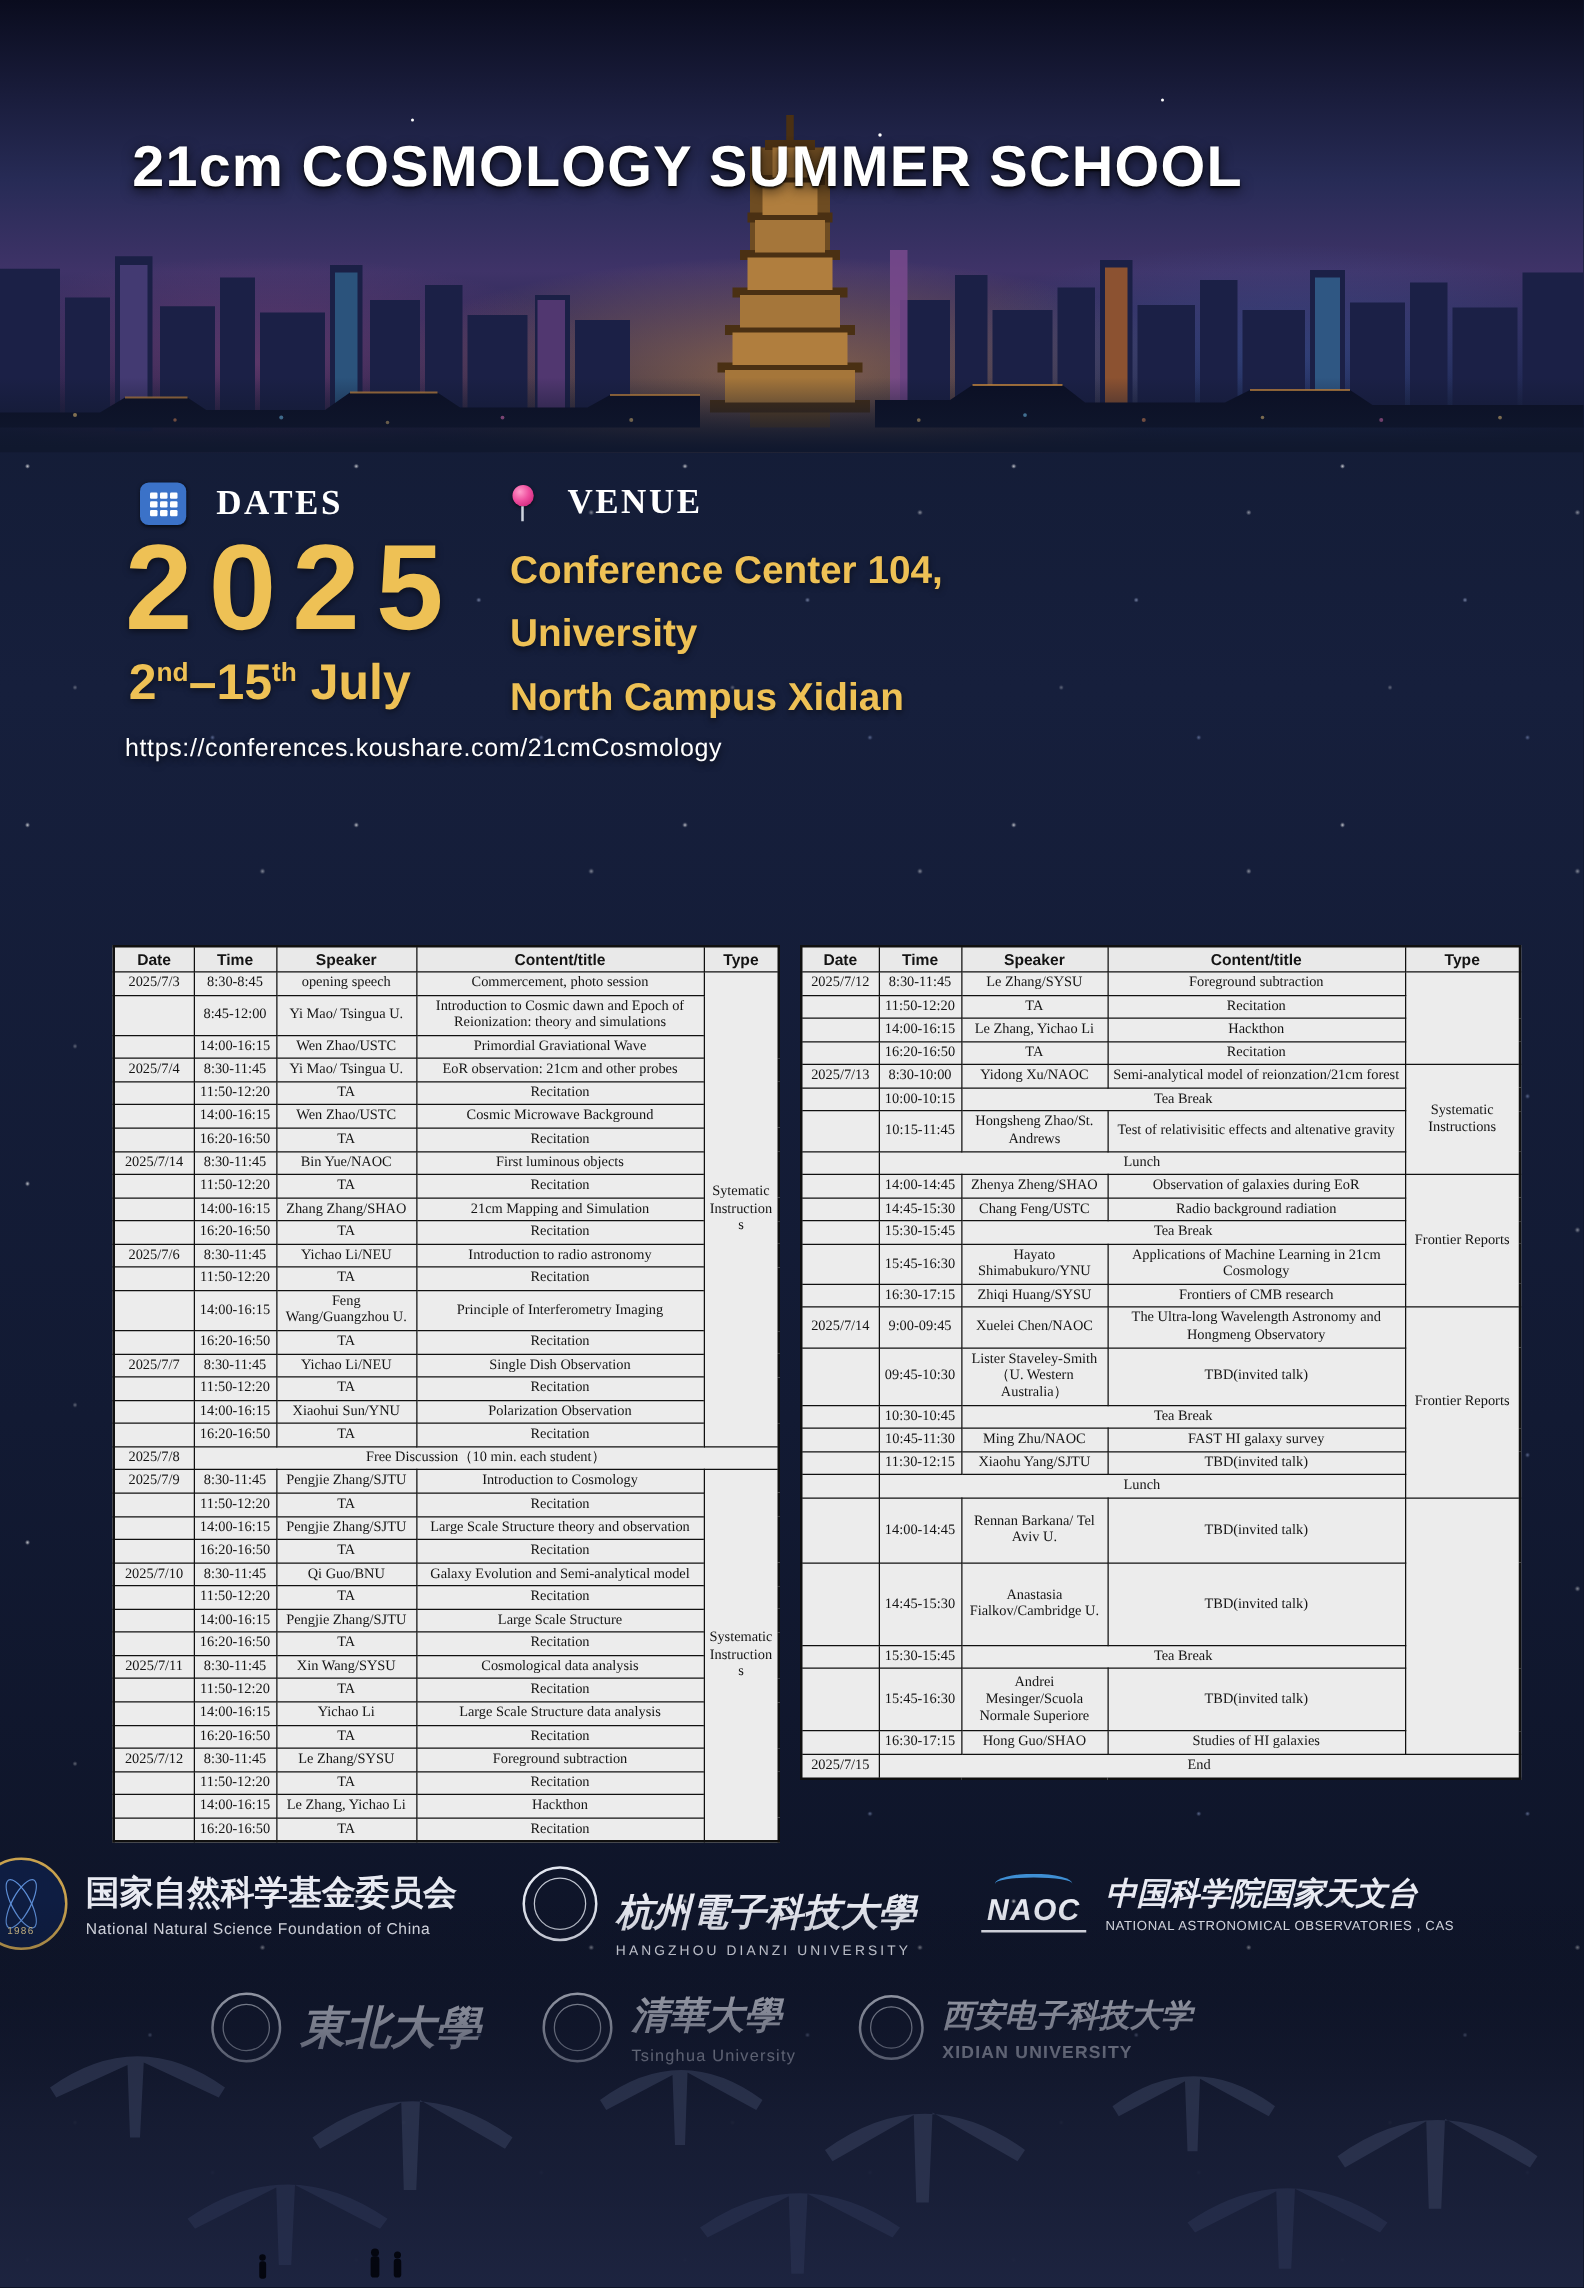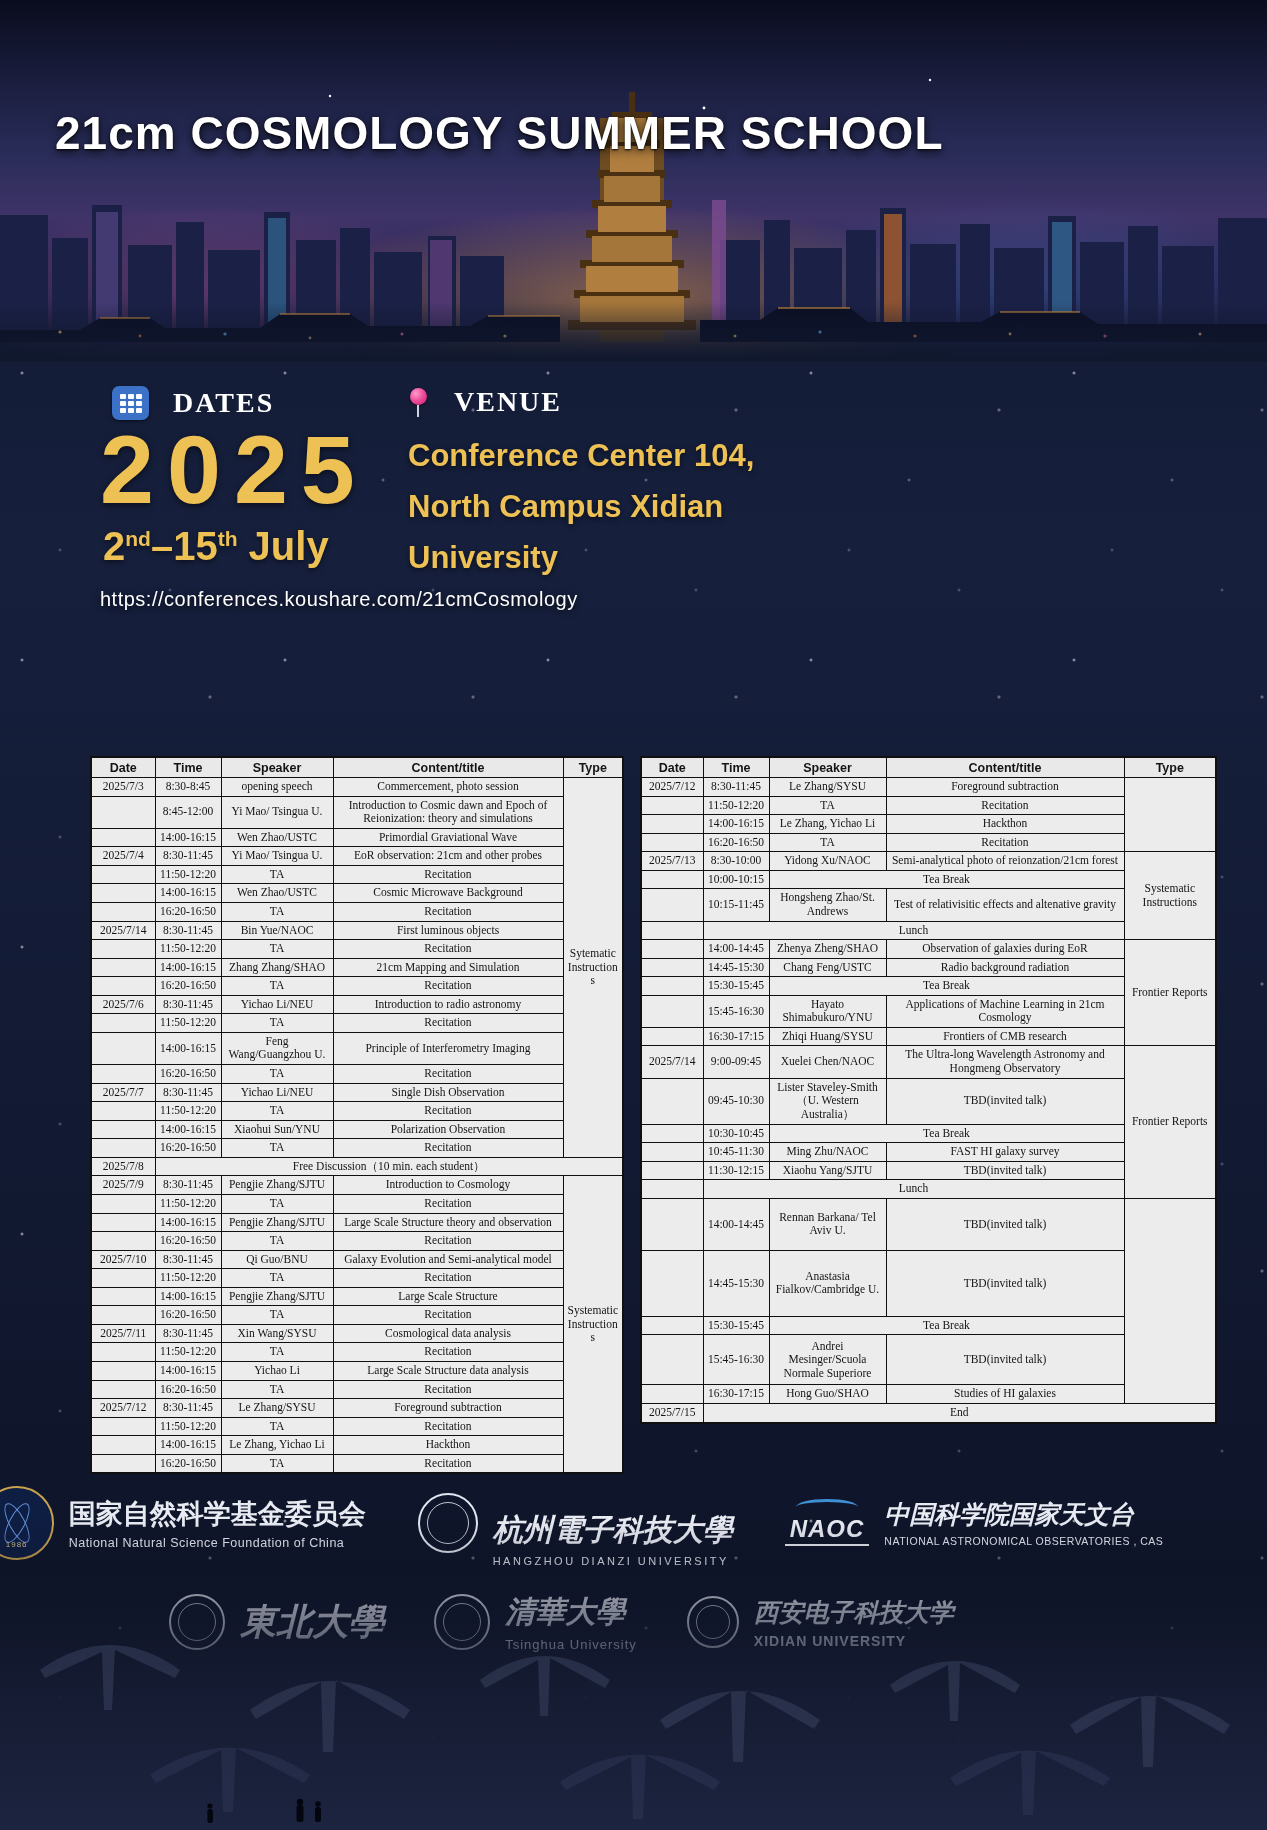--- a/index.html
+++ b/index.html
@@ -14,21 +14,21 @@
       radial-gradient(1px 1px at 120px 140px, rgba(200,215,255,.55), transparent 2px),
       radial-gradient(1.6px 1.6px at 210px 70px, rgba(255,255,255,.5), transparent 2.2px),
       radial-gradient(1px 1px at 60px 210px, rgba(255,255,255,.35), transparent 2px),
       radial-gradient(1.1px 1.1px at 170px 250px, rgba(180,200,255,.45), transparent 2px);
     background-size:263px 287px; }
   
   .photo { position:absolute; left:0; top:0; width:1267px; height:362px; overflow:hidden; }
   .photo svg { display:block; width:100%; height:100%; }
   .photo::after { content:""; position:absolute; left:0; right:0; bottom:0; height:60px;
     background:linear-gradient(180deg, rgba(16,24,46,0) 0%, #10182e 95%); }
-  .title { position:absolute; left:55px; top:106px; width:990px; text-align:left;
+  .title { position:absolute; left:55px; top:106px; width:990px; text-align:center;
     font-size:46px; font-weight:bold; color:#ffffff; letter-spacing:1px;
     text-shadow:0 3px 10px rgba(0,0,0,.75), 0 1px 2px rgba(0,0,0,.9); }
   
   .dates-head { position:absolute; left:112px; top:386px; display:flex; align-items:center; gap:24px; }
   .venue-head { position:absolute; left:408px; top:386px; display:flex; align-items:center; gap:26px; }
   .sec-label { font-family:"Liberation Serif", serif; font-weight:bold; font-size:28px;
     color:#ffffff; letter-spacing:2px; }
   .cal-icon { width:37px; height:34px; background:#3b72c8; border-radius:7px; display:flex;
     align-items:center; justify-content:center; box-shadow:0 1px 3px rgba(0,0,0,.6); }
   .cal-grid { display:grid; grid-template-columns:repeat(3,6px); grid-template-rows:repeat(3,5px); gap:2px; }
@@ -248,22 +248,22 @@
 
   <div class="venue-head">
     <span class="pin-icon">
         <span class="pin-head"></span>
         <span class="pin-stick"></span>
       </span>
     <span class="sec-label">VENUE</span>
   </div>
   <div class="venue-text">
     <div>Conference Center 104,</div>
+    <div>University</div>
     <div>North Campus Xidian</div>
-    <div>University</div>
   </div>
 
   <div class="url">https://conferences.koushare.com/21cmCosmology</div>
 
   <div class="tbl-wrap" id="left-wrap">
     <table class="sched" id="left-table">
       <colgroup>
           <col class="c1">
           <col class="c2">
           <col class="c3">
@@ -540,21 +540,21 @@
           <tr>
             <td class="c-date"></td>
             <td class="c-time">16:20-16:50</td>
             <td class="c-speaker">TA</td>
             <td class="c-content">Recitation</td>
           </tr>
           <tr>
             <td class="c-date">2025/7/13</td>
             <td class="c-time">8:30-10:00</td>
             <td class="c-speaker">Yidong Xu/NAOC</td>
-            <td class="c-content">Semi-analytical photo of reionzation/21cm forest</td>
+            <td class="c-content">Semi-analytical model of reionzation/21cm forest</td>
             <td class="c-type" rowspan="4">Systematic Instructions</td>
           </tr>
           <tr>
             <td class="c-date"></td>
             <td class="c-time">10:00-10:15</td>
             <td class="c-merge" colspan="2">Tea Break</td>
           </tr>
           <tr>
             <td class="c-date"></td>
             <td class="c-time">10:15-11:45</td>

